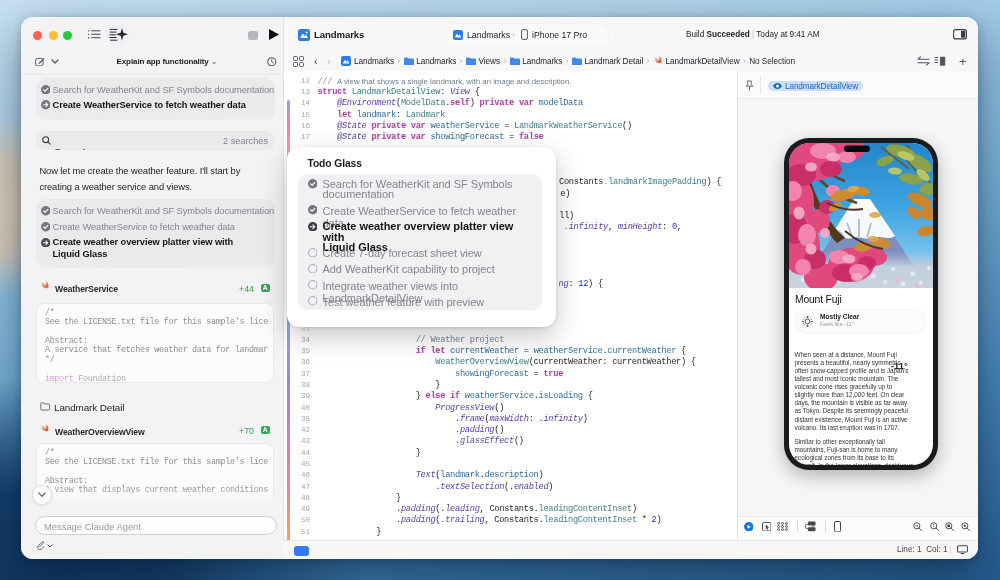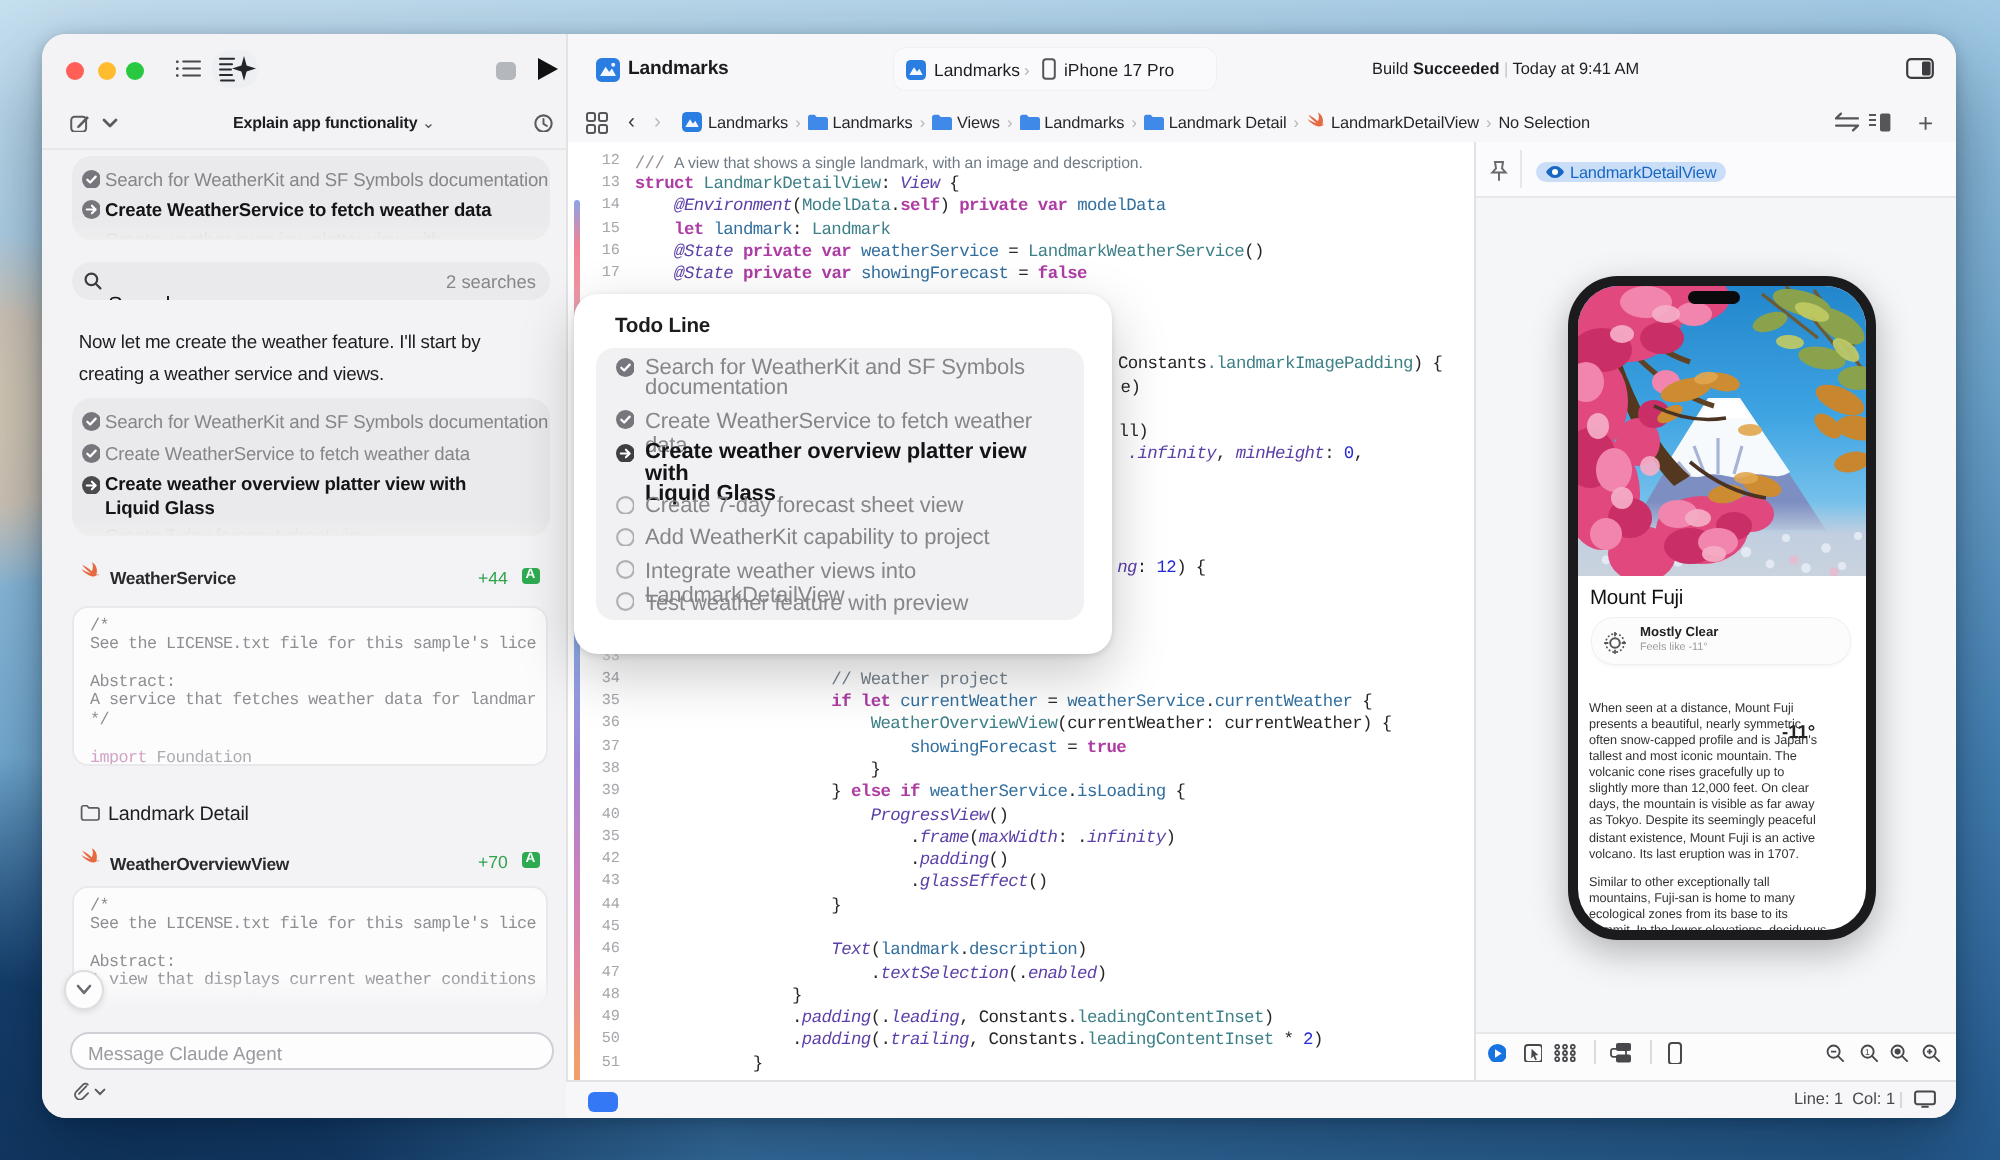--- a/index.html
+++ b/index.html
@@ -580,21 +580,21 @@
   <div class="lnum" style="left:0; top:433.08px;">49</div>
         <div class="cl" style="left:33.4px; top:433.08px;">                .<span class="pu">padding</span>(.<span class="pu">leading</span>, Constants.<span class="t">leadingContentInset</span>)</div>
   <div class="lnum" style="left:0; top:444.36px;">50</div>
         <div class="cl" style="left:33.4px; top:444.36px;">                .<span class="pu">padding</span>(.<span class="pu">trailing</span>, Constants.<span class="t">leadingContentInset</span> * <span class="n">2</span>)</div>
   <div class="lnum" style="left:0; top:455.64px;">51</div>
         <div class="cl" style="left:33.4px; top:455.64px;">            }</div>
 </div>
 </g></div>
 
 <div class="popover">
-  <div class="abs" style="left:21px; top:10.5px; font-size:10.3px; font-weight:600; color:#1d1d1f; letter-spacing:-0.1px;">Todo Line</div>
+  <div class="abs" style="left:21px; top:10.5px; font-size:10.3px; font-weight:600; color:#1d1d1f; letter-spacing:-0.1px;">Todo Glass</div>
   <div class="abs" style="left:11.6px; top:26.7px; width:244px; height:136.5px; background:#f1f1f3; border-radius:9px;"></div>
   <span class="picon" style="top:32px;">
       <svg width="9.5" height="9.5" viewBox="0 0 10 10">
         <circle cx="5" cy="5" r="5" fill="#76767c"></circle>
         <path d="M2.8 5.1 L4.3 6.6 L7.2 3.5" stroke="#fff" stroke-width="1.2" fill="none" stroke-linecap="round" stroke-linejoin="round"></path>
       </svg>
     </span>
   <div class="pitem" style="top:31.5px; line-height:10px;">Search for WeatherKit and SF Symbols<br>documentation</div>
   <span class="picon" style="top:58px;">
       <svg width="9.5" height="9.5" viewBox="0 0 10 10">

